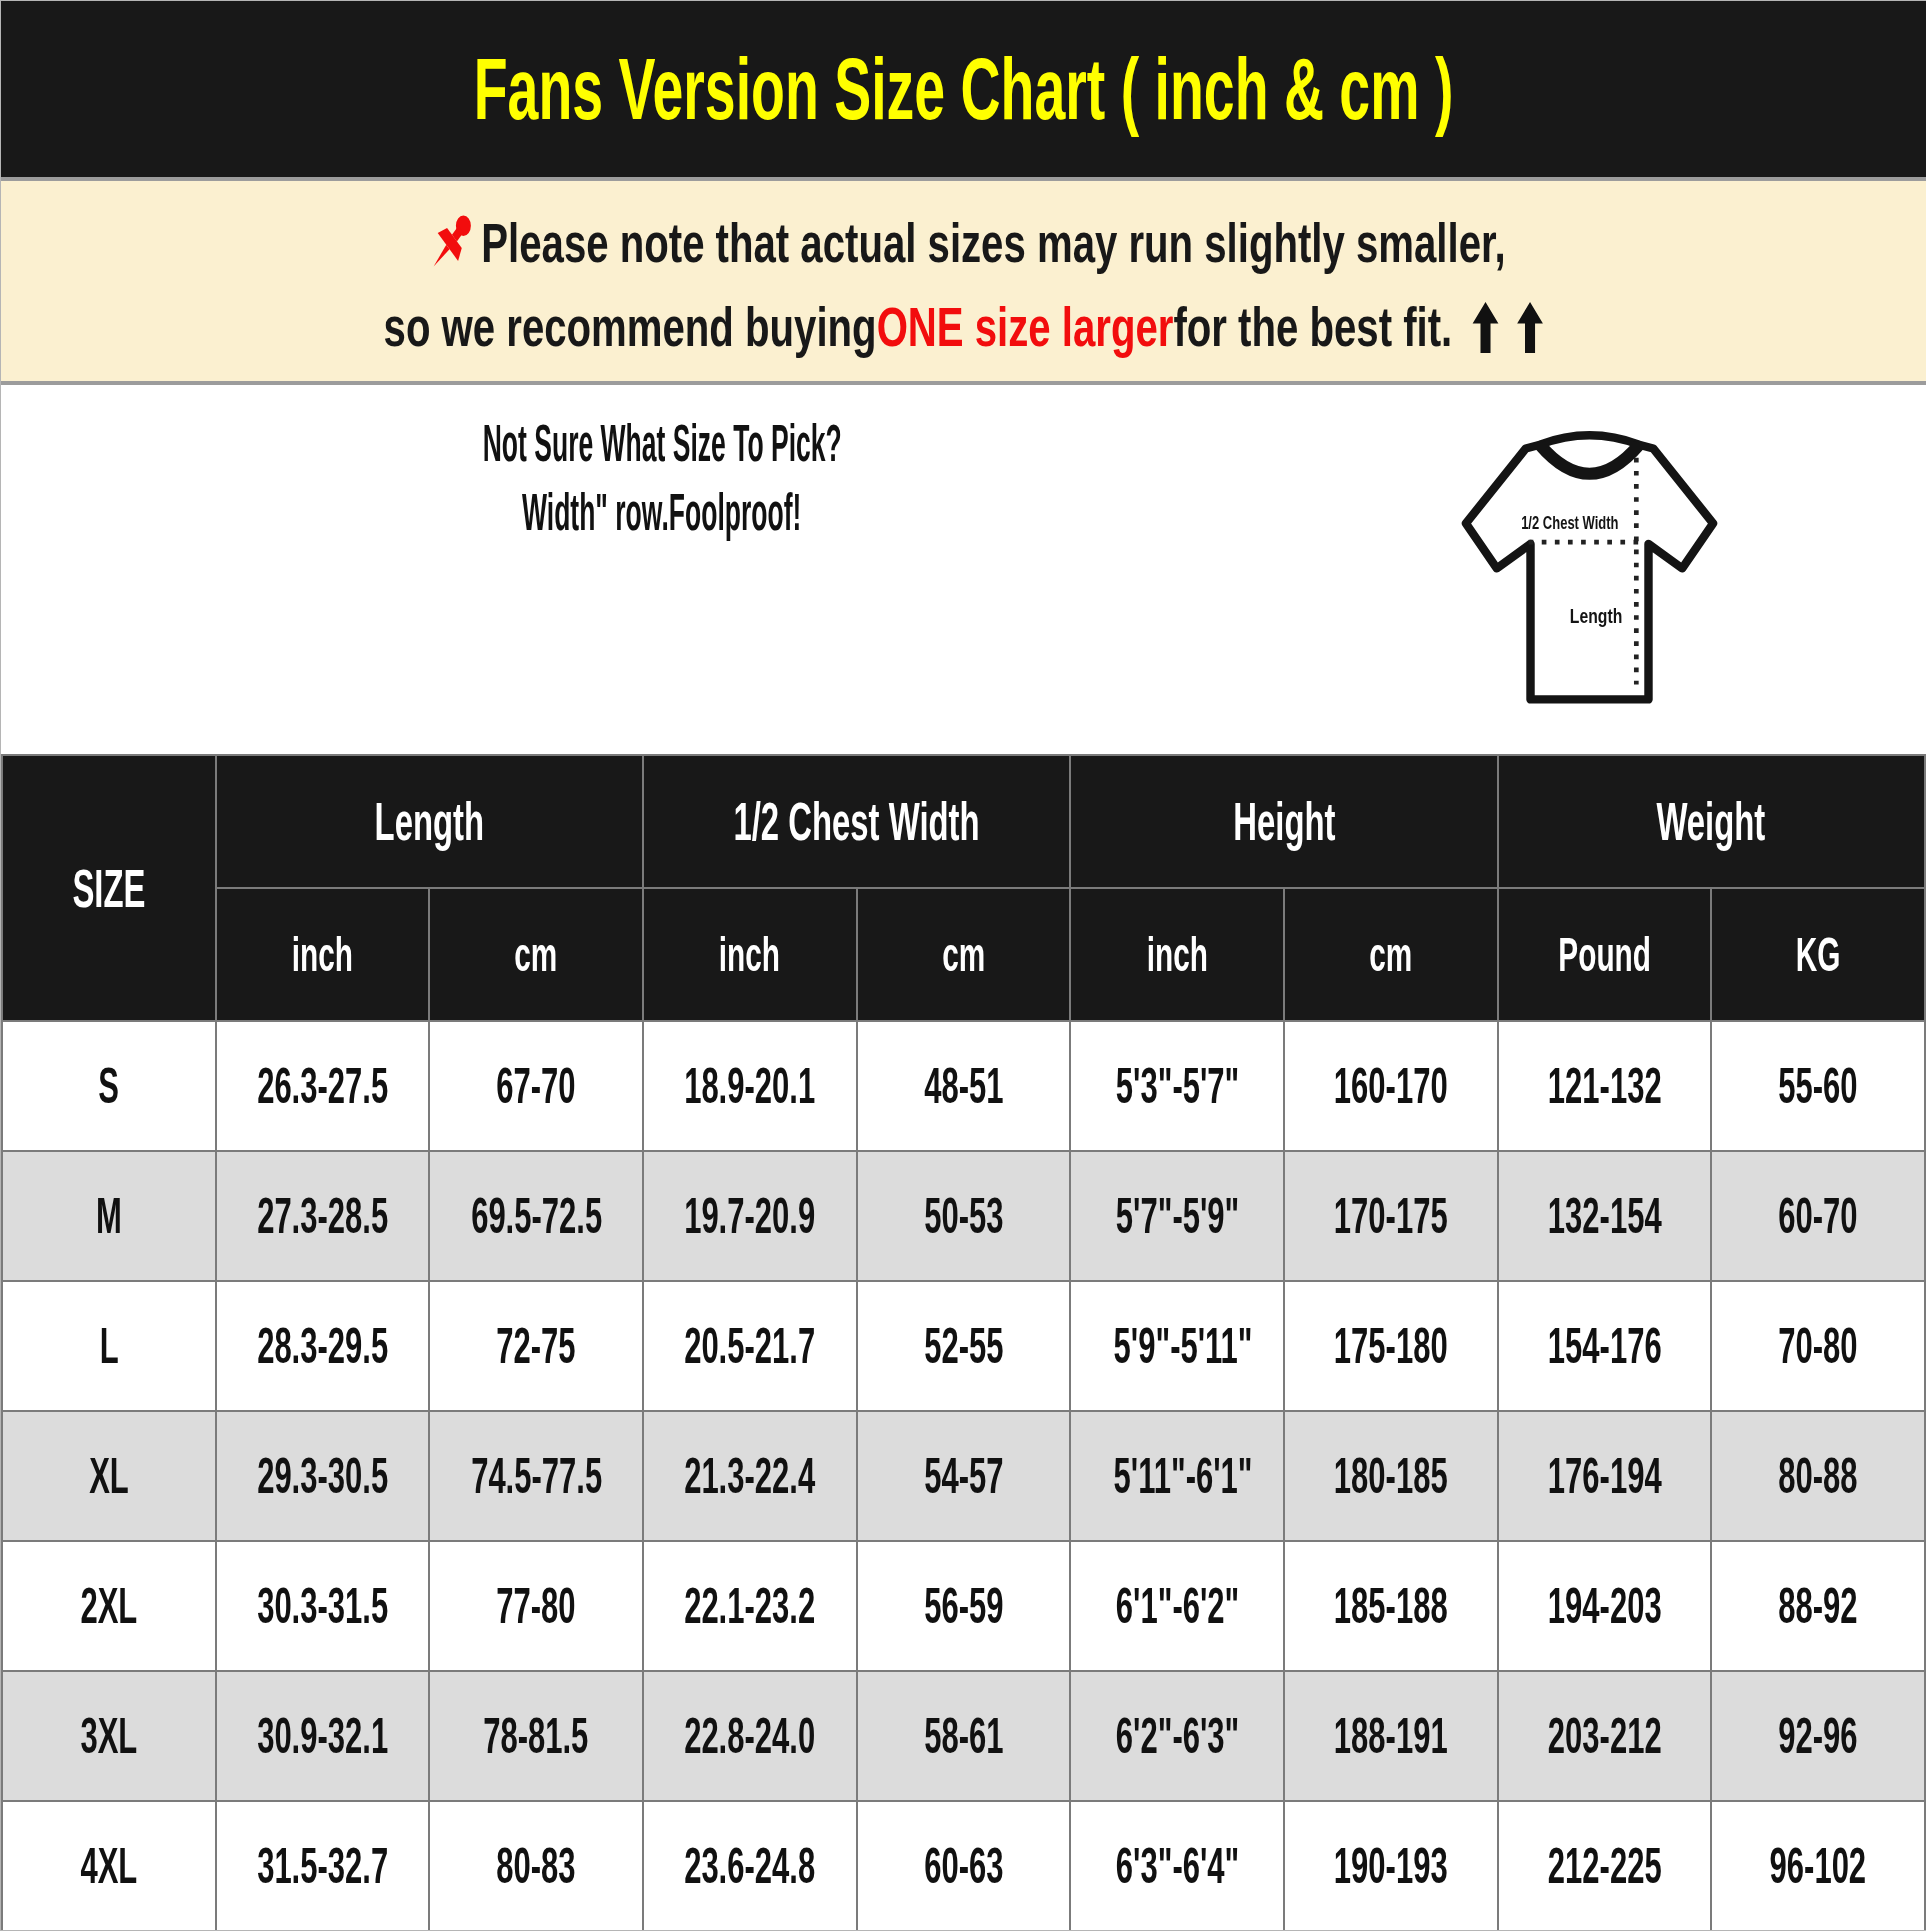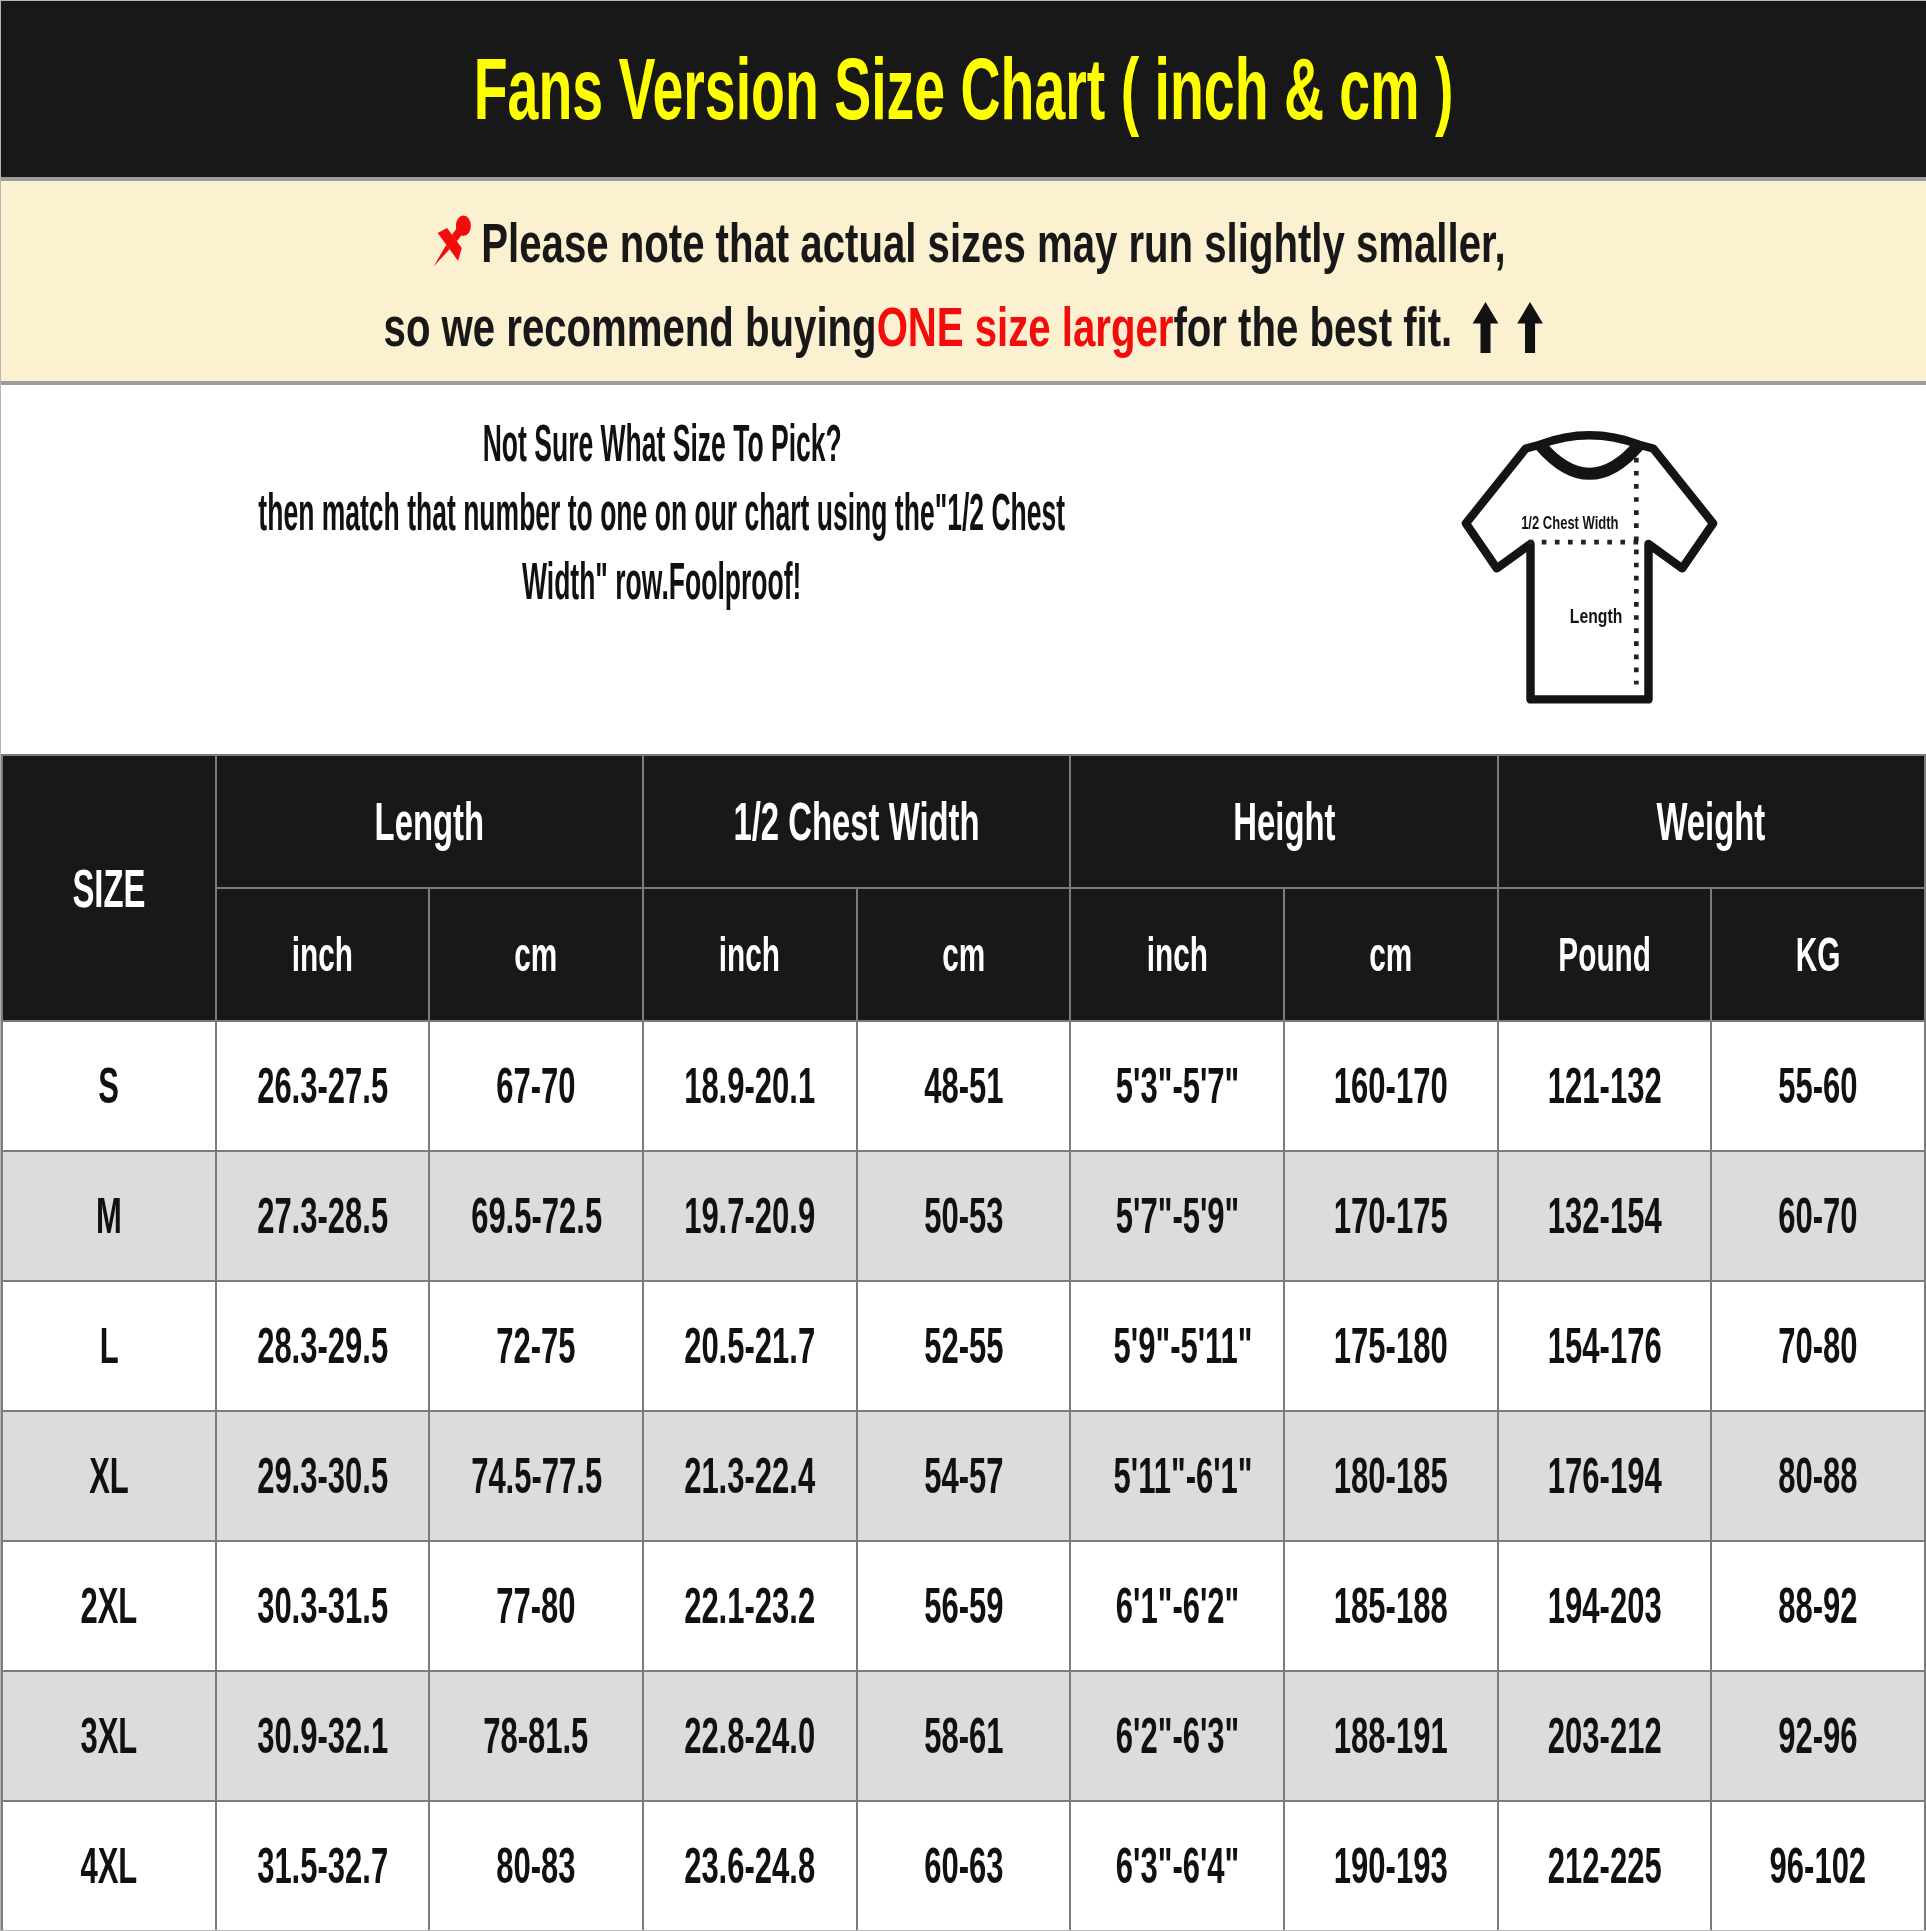--- a/index.html
+++ b/index.html
@@ -77,23 +77,20 @@
       </svg>
     </div>
   </section>
 
   <section class="guide">
     <div class="guide-text">
       <div class="g-line">
         <span>Not Sure What Size To Pick?</span>
       </div>
       <div class="g-line">
-        <span>then match that number to one on our chart using the"1/2 Chest</span>
-      </div>
-      <div class="g-line">
         <span>Width" row.Foolproof!</span>
       </div>
     </div>
 
     <div class="guide-diagram">
       <svg viewBox="0 0 330 330" width="309" height="309" aria-hidden="true">
 
         <path d="M97 40 L33 120 L66 168 L102 142 L102 308 L228 308 L228 142 L264 168 L297 120 L233 40 L218 36 Q165 16 112 36 Z" fill="#fff" stroke="#141414" stroke-width="9" stroke-linejoin="round"></path>
 
         <path d="M112 36 Q165 98 218 36" fill="none" stroke="#141414" stroke-width="13"></path>

